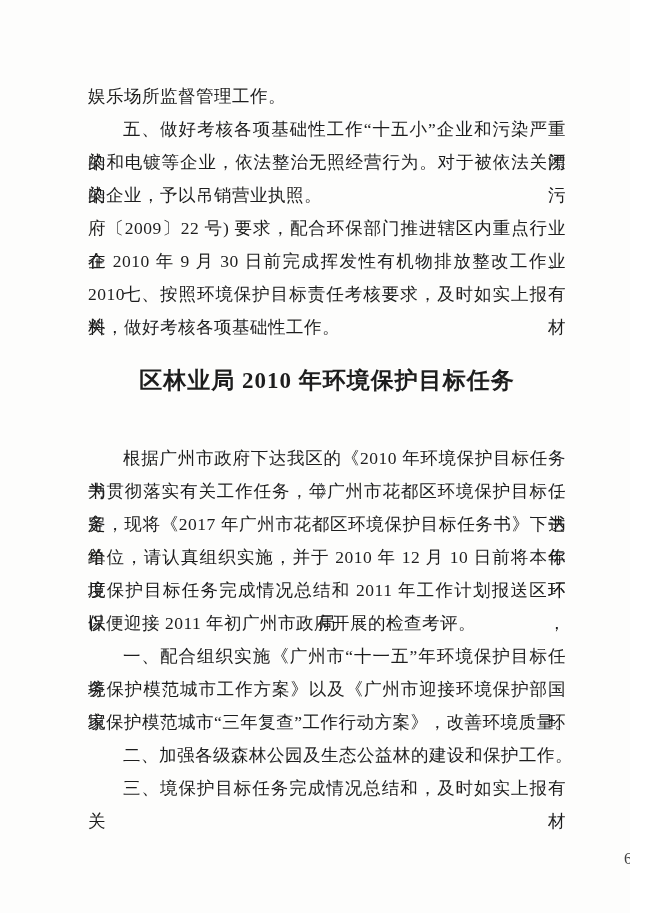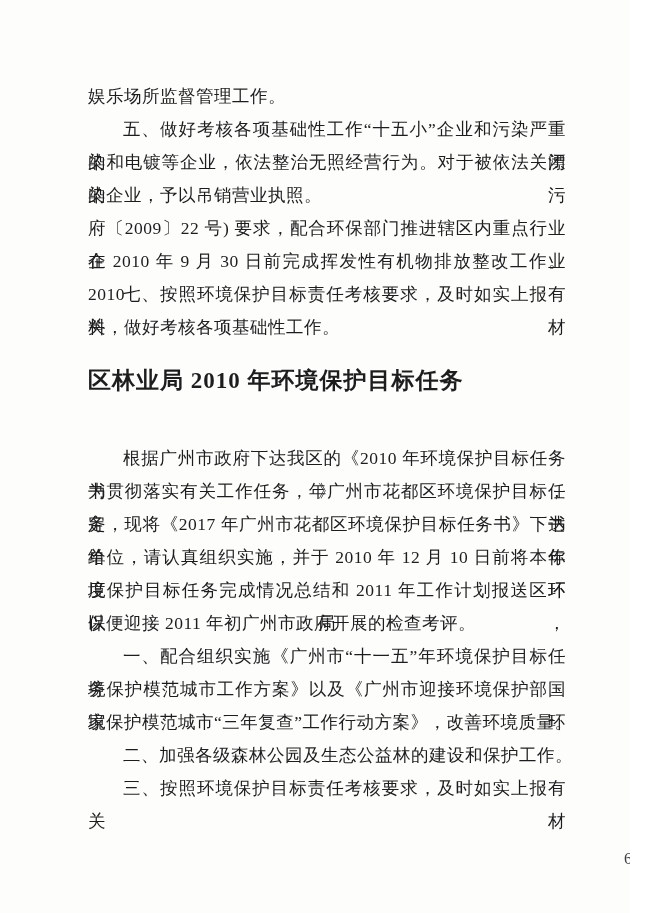--- a/index.html
+++ b/index.html
@@ -37,20 +37,21 @@
   }
   .line.indent {
     text-indent: 2em;
   }
   .heading {
     margin-top: 16px;
     height: 42px;
     line-height: 42px;
     font-size: 23px;
     font-weight: bold;
+    text-align: center;
     letter-spacing: 1px;
   }
   .section-b {
     margin-top: 40px;
   }
   .page-number {
     position: absolute;
     top: 850px;
     left: 0;
     width: 642px; 
@@ -83,19 +84,19 @@
       <div class="line indent justify">根据广州市政府下达我区的《2010 年环境保护目标任务书》，</div>
       <div class="line justify">为贯彻落实有关工作任务，年广州市花都区环境保护目标任务书</div>
       <div class="line justify">定，现将《2017 年广州市花都区环境保护目标任务书》下达给你</div>
       <div class="line justify">单位，请认真组织实施，并于 2010 年 12 月 10 日前将本年度环</div>
       <div class="line justify">境保护目标任务完成情况总结和 2011 年工作计划报送区环保局，</div>
       <div class="line">以便迎接 2011 年初广州市政府开展的检查考评。</div>
       <div class="line indent justify">一、配合组织实施《广州市“十一五”年环境保护目标任务</div>
       <div class="line justify">境保护模范城市工作方案》以及《广州市迎接环境保护部国家环</div>
       <div class="line">境保护模范城市“三年复查”工作行动方案》，改善环境质量。</div>
       <div class="line indent">二、加强各级森林公园及生态公益林的建设和保护工作。</div>
-      <div class="line indent justify">三、按照环境保护目标责任考核要求，及时如实上报有关材</div>
+      <div class="line indent justify">三、境保护目标任务完成情况总结和，及时如实上报有关材</div>
     </div>
 
   </div>
 
   <div class="page-number">60</div>
 </div>
 
 </body></html>

